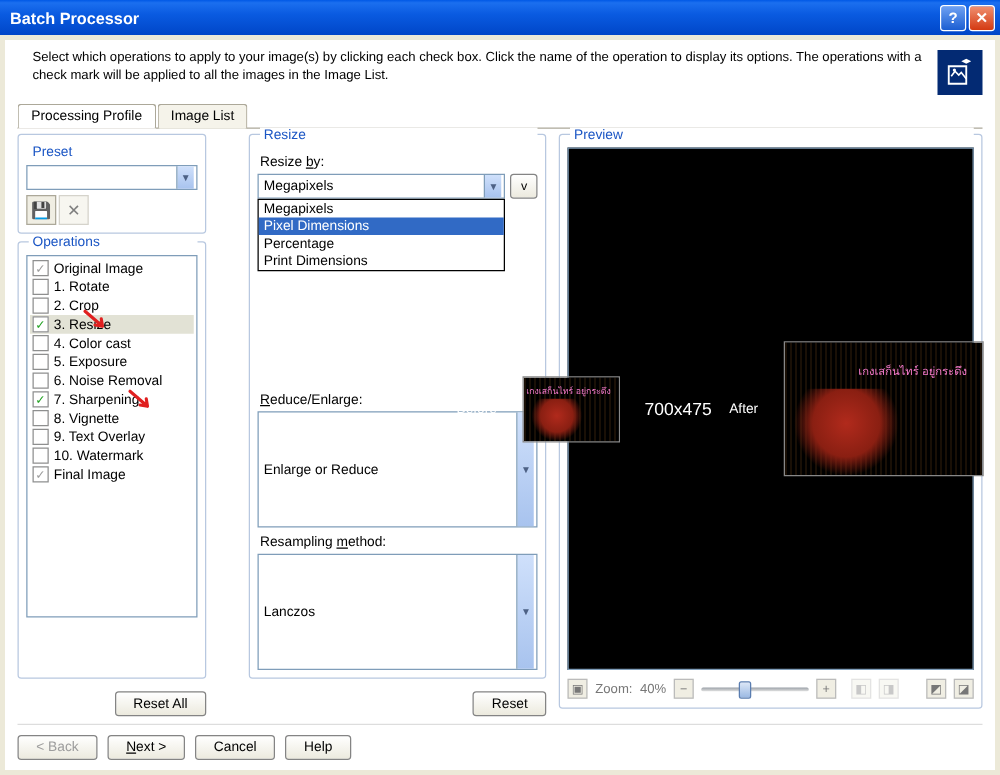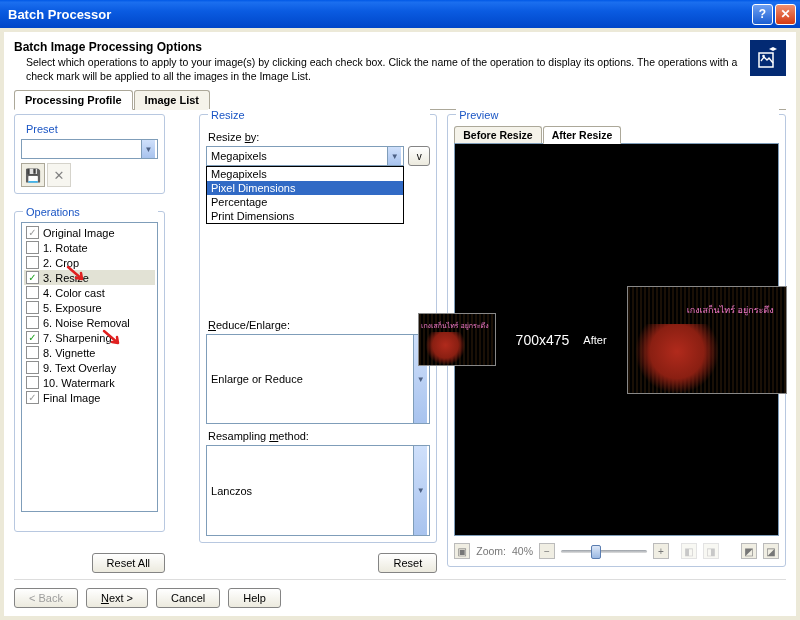--- a/index.html
+++ b/index.html
@@ -8,28 +8,28 @@
 .titlebar-title { flex: 1; }
 .titlebar-btn { width: 21px; height: 21px; margin-left: 2px; border: 1px solid #fff; border-radius: 3px; display: flex; align-items: center; justify-content: center; font-weight: bold; font-size: 12px; cursor: pointer; }
 .help-btn { background: linear-gradient(to bottom,#6fa1f2,#1b5ed2); }
 .close-btn { background: linear-gradient(to bottom,#f09070,#d43a12); }
 .window-body { background: #fff; margin: 4px; height: 584px; padding: 8px 10px; display: flex; flex-direction: column; }
 .header-row { display: flex; align-items: flex-start; margin-bottom: 6px; }
 .header-text { flex: 1; }
 .header-title { font-weight: bold; font-size: 12px; margin-bottom: 2px; }
 .header-desc { font-size: 10.5px; color: #000; padding-left: 12px; line-height: 1.3; }
 .header-icon { width: 36px; height: 36px; background: #032a73; display: flex; align-items: center; justify-content: center; margin-left: 8px; }
-.tab-strip { display: flex; border-bottom: 1px solid #aca899; margin-bottom: 0; font-weight: bold; }
+.tab-strip { display: flex; border-bottom: 1px solid #aca899; margin-bottom: 0; }
 .tab { padding: 3px 10px; border: 1px solid #aca899; border-bottom: none; background: #f5f3ea; cursor: pointer; position: relative; top: 1px; border-radius: 3px 3px 0 0; margin-right: 1px; font-size: 11px; }
 .tab.active { background: #fff; border-bottom: 1px solid #fff; z-index: 2; }
 .tab-strip.inner { border-bottom: none; }
 .tab-strip.inner .tab { font-size: 10.5px; padding: 2px 8px; }
 .main-area { display: flex; gap: 10px; flex: 1; margin-top: 4px; }
 .col { display: flex; flex-direction: column; }
-.col-left { width: 175px; gap: 11px; }
+.col-left { width: 175px; }
 .col-mid { width: 276px; margin-left: 24px; }
 .col-right { flex: 1; }
 .fieldset { border: 1px solid #b8c8e0; border-radius: 3px; padding: 8px 6px 6px; margin-bottom: 6px; }
 .fieldset-title { color: #1a55c4; font-size: 11px; margin: -14px 0 4px 2px; background: #fff; display: inline-block; padding: 0 3px; }
 .combo { border: 1px solid #7f9db9; height: 20px; background: #fff; flex: 1; display: flex; align-items: center; padding: 0 2px; cursor: pointer; }
 .combo-arrow { width: 14px; background: linear-gradient(to bottom,#cfe0fb,#a8c3ee); border-left: 1px solid #7f9db9; display: flex; align-items: center; justify-content: center; font-size: 8px; color: #4d6185; height: 100%; }
 .iconbtn { width: 24px; height: 24px; border: 1px solid #aca899; background: #f0eee3; display: flex; align-items: center; justify-content: center; cursor: pointer; font-size: 13px; }
 .iconbtn.disabled { opacity: .5; cursor: default; }
 .oplist { border: 1px solid #7f9db9; background: #fff; padding: 2px; height: 290px; overflow: auto; }
 .opitem { display: flex; align-items: center; padding: 1px 2px; cursor: pointer; gap: 4px; }
@@ -71,21 +71,20 @@
 
 <div class="titlebar">
   <span class="titlebar-title">Batch Processor</span>
   <div class="titlebar-btn help-btn">?</div>
   <div class="titlebar-btn close-btn">✕</div>
 </div>
 
 <div class="window-body">
   <div class="header-row">
     <div class="header-text">
-      <div class="header-title">Batch Image Processing Options</div>
       <div class="header-desc">Select which operations to apply to your image(s) by clicking each check box.  Click the name of the operation to display its options.  The operations with a check mark will be applied to all the images in the Image List.</div>
     </div>
     <div class="header-icon">
       <svg width="26" height="26" viewBox="0 0 26 26">
           <path d="M4 8h14v14H4z" fill="none" stroke="#fff" stroke-width="1.5"></path>
           <path d="M6 16l3-4 3 3 2-2 4 5" fill="none" stroke="#fff" stroke-width="1.3"></path>
           <circle cx="8.5" cy="11" r="1.3" fill="#fff"></circle>
           <path d="M14 4l4-2 4 2-4 2z" fill="#fff"></path>
         </svg>
     </div>
@@ -219,24 +218,20 @@
         </div>
       </div>
       <div style="text-align:right;margin-top:4px">
         <button class="btn">Reset</button>
       </div>
     </div>
 
     <div class="col col-right">
       <div class="fieldset" style="flex:1;display:flex;flex-direction:column">
         <div class="fieldset-title">Preview</div>
-        <div class="tab-strip inner">
-          <div class="tab">Before Resize</div>
-          <div class="tab active">After Resize</div>
-        </div>
         <div class="preview-box">
           <div class="preview-content">
             <div class="thumb-col">
               <span class="thumb-label">Before</span>
               <div class="thumb before">
                 <div class="thumb-bg"></div>
                   <div class="tree"></div>
                 <div class="pink-text">เกงเสก็นไทร์
 อยู่กระดึง</div>
               </div>

